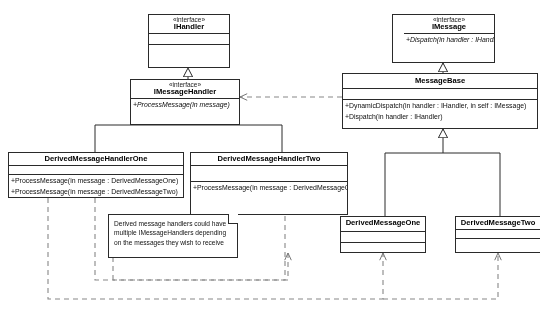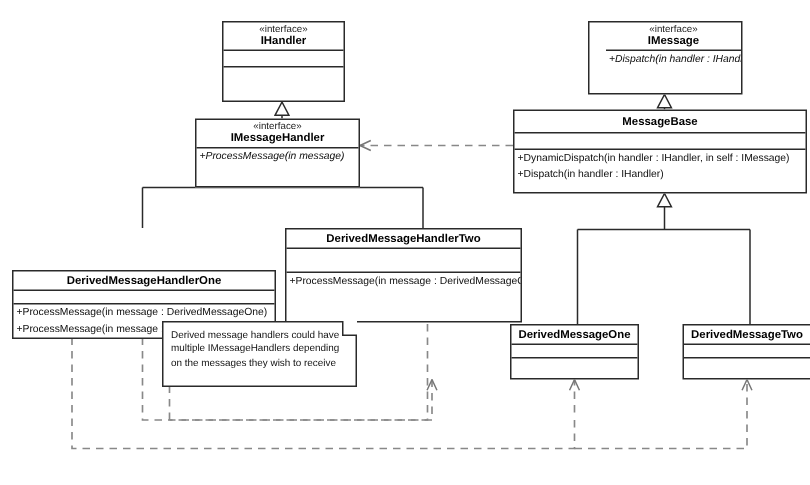--- a/index.html
+++ b/index.html
@@ -199,42 +199,42 @@
   <div class="uml-class" style="left:130px; top:79px; width:110px; height:46px;">
     <div class="cls-header">
       <span class="stereotype">«interface»</span>
       <span class="cls-name">IMessageHandler</span>
     </div>
     <div class="compartment op-compartment">
       <div class="op-row italic">+ProcessMessage(in message)</div>
     </div>
   </div>
 
-  <div class="uml-class" style="left:8px; top:152px; width:176px; height:46px;margin-top:28px;">
+  <div class="uml-class" style="left:8px; top:152px; width:176px; height:46px;">
     <div class="cls-header" style="padding-top:2px; padding-bottom:2px;">
       <span class="cls-name">DerivedMessageHandlerOne</span>
     </div>
     <div class="compartment attr-compartment"></div>
     <div class="compartment op-compartment">
       <div class="op-row">+ProcessMessage(in message : DerivedMessageOne)</div>
       <div class="op-row">+ProcessMessage(in message : DerivedMessageTwo)</div>
     </div>
   </div>
 
   <div class="uml-class" style="left:190px; top:152px; width:158px; height:63px;">
     <div class="cls-header" style="padding-top:2px; padding-bottom:2px;">
       <span class="cls-name">DerivedMessageHandlerTwo</span>
     </div>
     <div class="compartment attr-compartment" style="height:16px;"></div>
     <div class="compartment op-compartment">
       <div class="op-row">+ProcessMessage(in message : DerivedMessageOne)</div>
     </div>
   </div>
 
-  <div class="uml-class" style="left:340px; top:216px; width:86px; height:37px;">
+  <div class="uml-class" style="left:340px; top:216px; width:86px; height:37px;justify-content:space-between;">
     <div class="cls-header" style="padding-top:2px; padding-bottom:2px;">
       <span class="cls-name">DerivedMessageOne</span>
     </div>
     <div class="compartment attr-compartment" style="height:9px;"></div>
     <div class="compartment op-compartment">
       <div class="empty-slot" style="height:9px;"></div>
     </div>
   </div>
 
   <div class="uml-class" style="left:455px; top:216px; width:86px; height:37px;">

